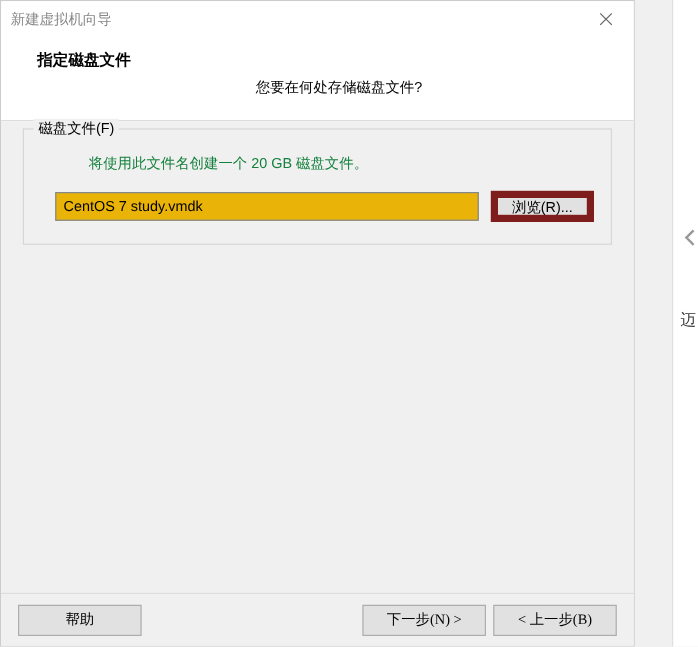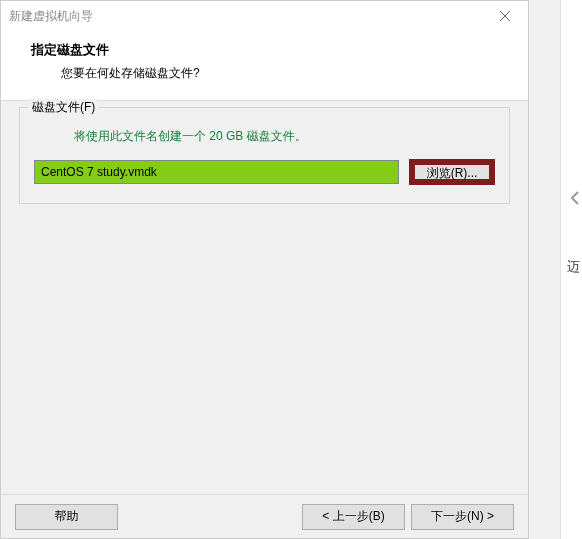--- a/index.html
+++ b/index.html
@@ -55,20 +55,21 @@
     .header-title {
       font-weight: bold;
       font-size: 13px;
       color: #000000;
       margin-bottom: 6px;
     }
     .header-subtitle {
       font-size: 12px;
       color: #000000;
       padding-left: 30px;
+      text-align: center;
     }
     .content-area {
       flex: 1;
       padding: 6px 18px 0 18px;
       background: #f0f0f0;
     }
     .fieldset {
       position: relative;
       border: 1px solid #d6d6d6;
       padding: 20px 14px 18px 14px;
@@ -94,38 +95,40 @@
       align-items: center;
       gap: 10px;
     }
     .file-input {
       flex: 1;
       height: 24px;
       border: 1px solid #828790;
       padding: 2px 6px;
       font-size: 12px;
       font-family: inherit;
-      background: #84cc16;
+      background: #eab308;
+      margin-left: 12px;
     }
     .browse-btn {
       width: 86px;
       height: 26px;
       background: #e1e1e1;
       border: 6px solid #7f1d1d;
       font-size: 12px;
       font-family: inherit;
       cursor: pointer;
     }
     .footer {
       height: 44px;
       display: flex;
       align-items: center;
       padding: 0 14px;
       background: #f0f0f0;
       border-top: 1px solid #dddddd;
+      font-family: Liberation Serif, serif;
     }
     .footer-left {
       flex: 0 0 auto;
     }
     .footer-right {
       flex: 1;
       display: flex;
       justify-content: flex-end;
       gap: 6px;
     }
@@ -192,22 +195,22 @@
         <button class="browse-btn">浏览(R)...</button>
       </div>
     </div>
   </div>
 
   <div class="footer">
     <div class="footer-left">
       <button class="footer-btn">帮助</button>
     </div>
     <div class="footer-right">
+      <button class="footer-btn">下一步(N) &gt;</button>
       <button class="footer-btn">&lt; 上一步(B)</button>
-      <button class="footer-btn">下一步(N) &gt;</button>
     </div>
   </div>
 </div>
 
 <div class="side-edge">
   <div class="side-arrow">
     <svg width="10" height="16" viewBox="0 0 10 16">
       <polyline points="8,2 2,8 8,14" fill="none" stroke="#999" stroke-width="2"></polyline>
     </svg>
   </div>

